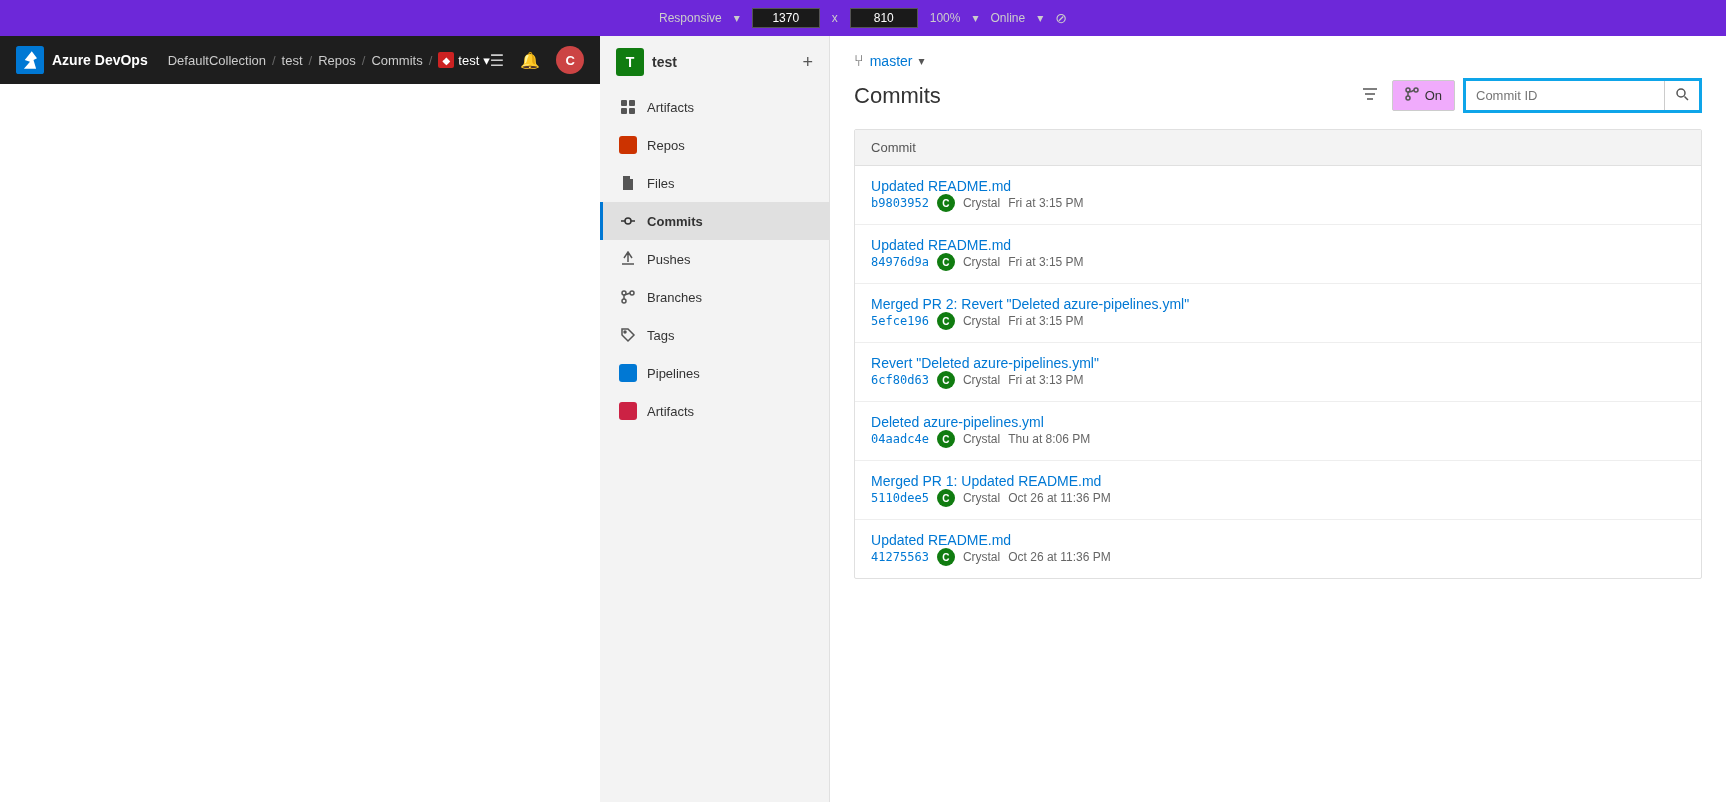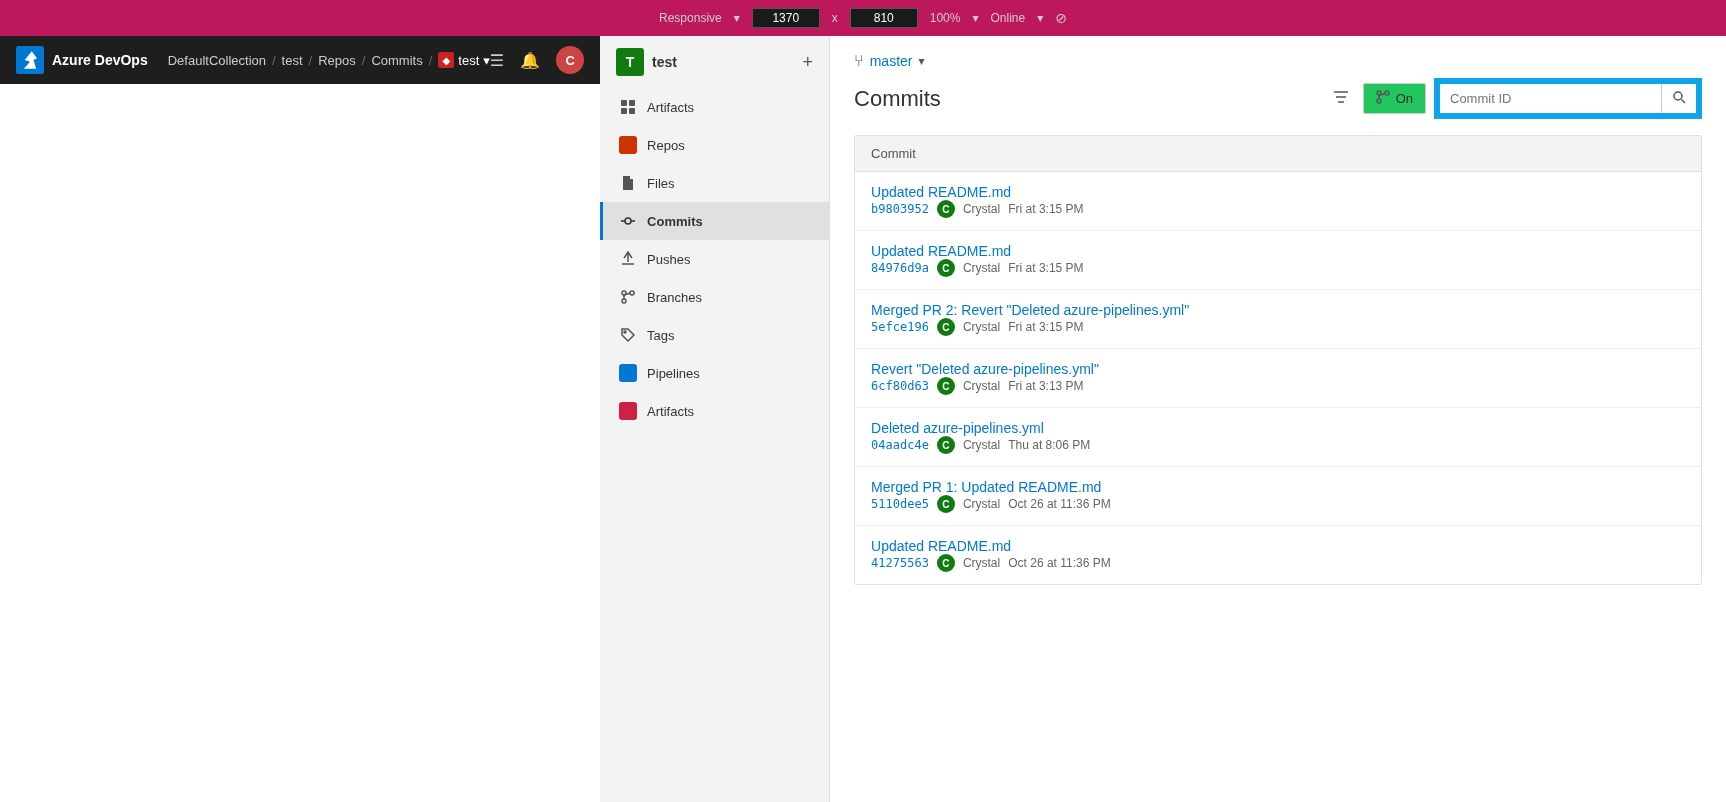--- a/index.html
+++ b/index.html
@@ -1,20 +1,20 @@
 <!DOCTYPE html>
 <html><head>
   <meta charset="utf-8">
   <style>
     * { box-sizing: border-box; margin: 0; padding: 0; }
     body { font-family: -apple-system, BlinkMacSystemFont, 'Segoe UI', sans-serif; background: #fff; overflow: hidden; }
 
     
     .browser-bar {
-      background: #be185d;
+      background: #6d28d9;
       height: 36px;
       display: flex;
       align-items: center;
       justify-content: center;
       gap: 12px;
       color: #ccc;
       font-size: 12px;
       padding: 0 16px;
     }
     .browser-bar input {
@@ -249,34 +249,34 @@
       cursor: pointer;
       color: #555;
       font-size: 16px;
       padding: 6px;
     }
     .on-btn {
       display: flex;
       align-items: center;
       gap: 6px;
       border: 1px solid #ccc;
-      background: #22c55e;
+      background: #f0abfc;
       padding: 6px 12px;
       cursor: pointer;
       font-size: 13px;
       color: #333;
       border-radius: 2px;
     }
     .on-icon { color: #555; font-size: 14px; }
     .commit-id-search {
       display: flex;
       align-items: center;
-      border: 6px solid #0ea5e9;
+      border: 3px solid #0ea5e9;
       padding: 0;
-      width: 268px;
+      width: 239px;
     }
     .commit-id-input {
       border: none;
       outline: none;
       padding: 6px 10px;
       font-size: 13px;
       color: #999;
       width: 100%;
     }
     .search-icon-btn {

